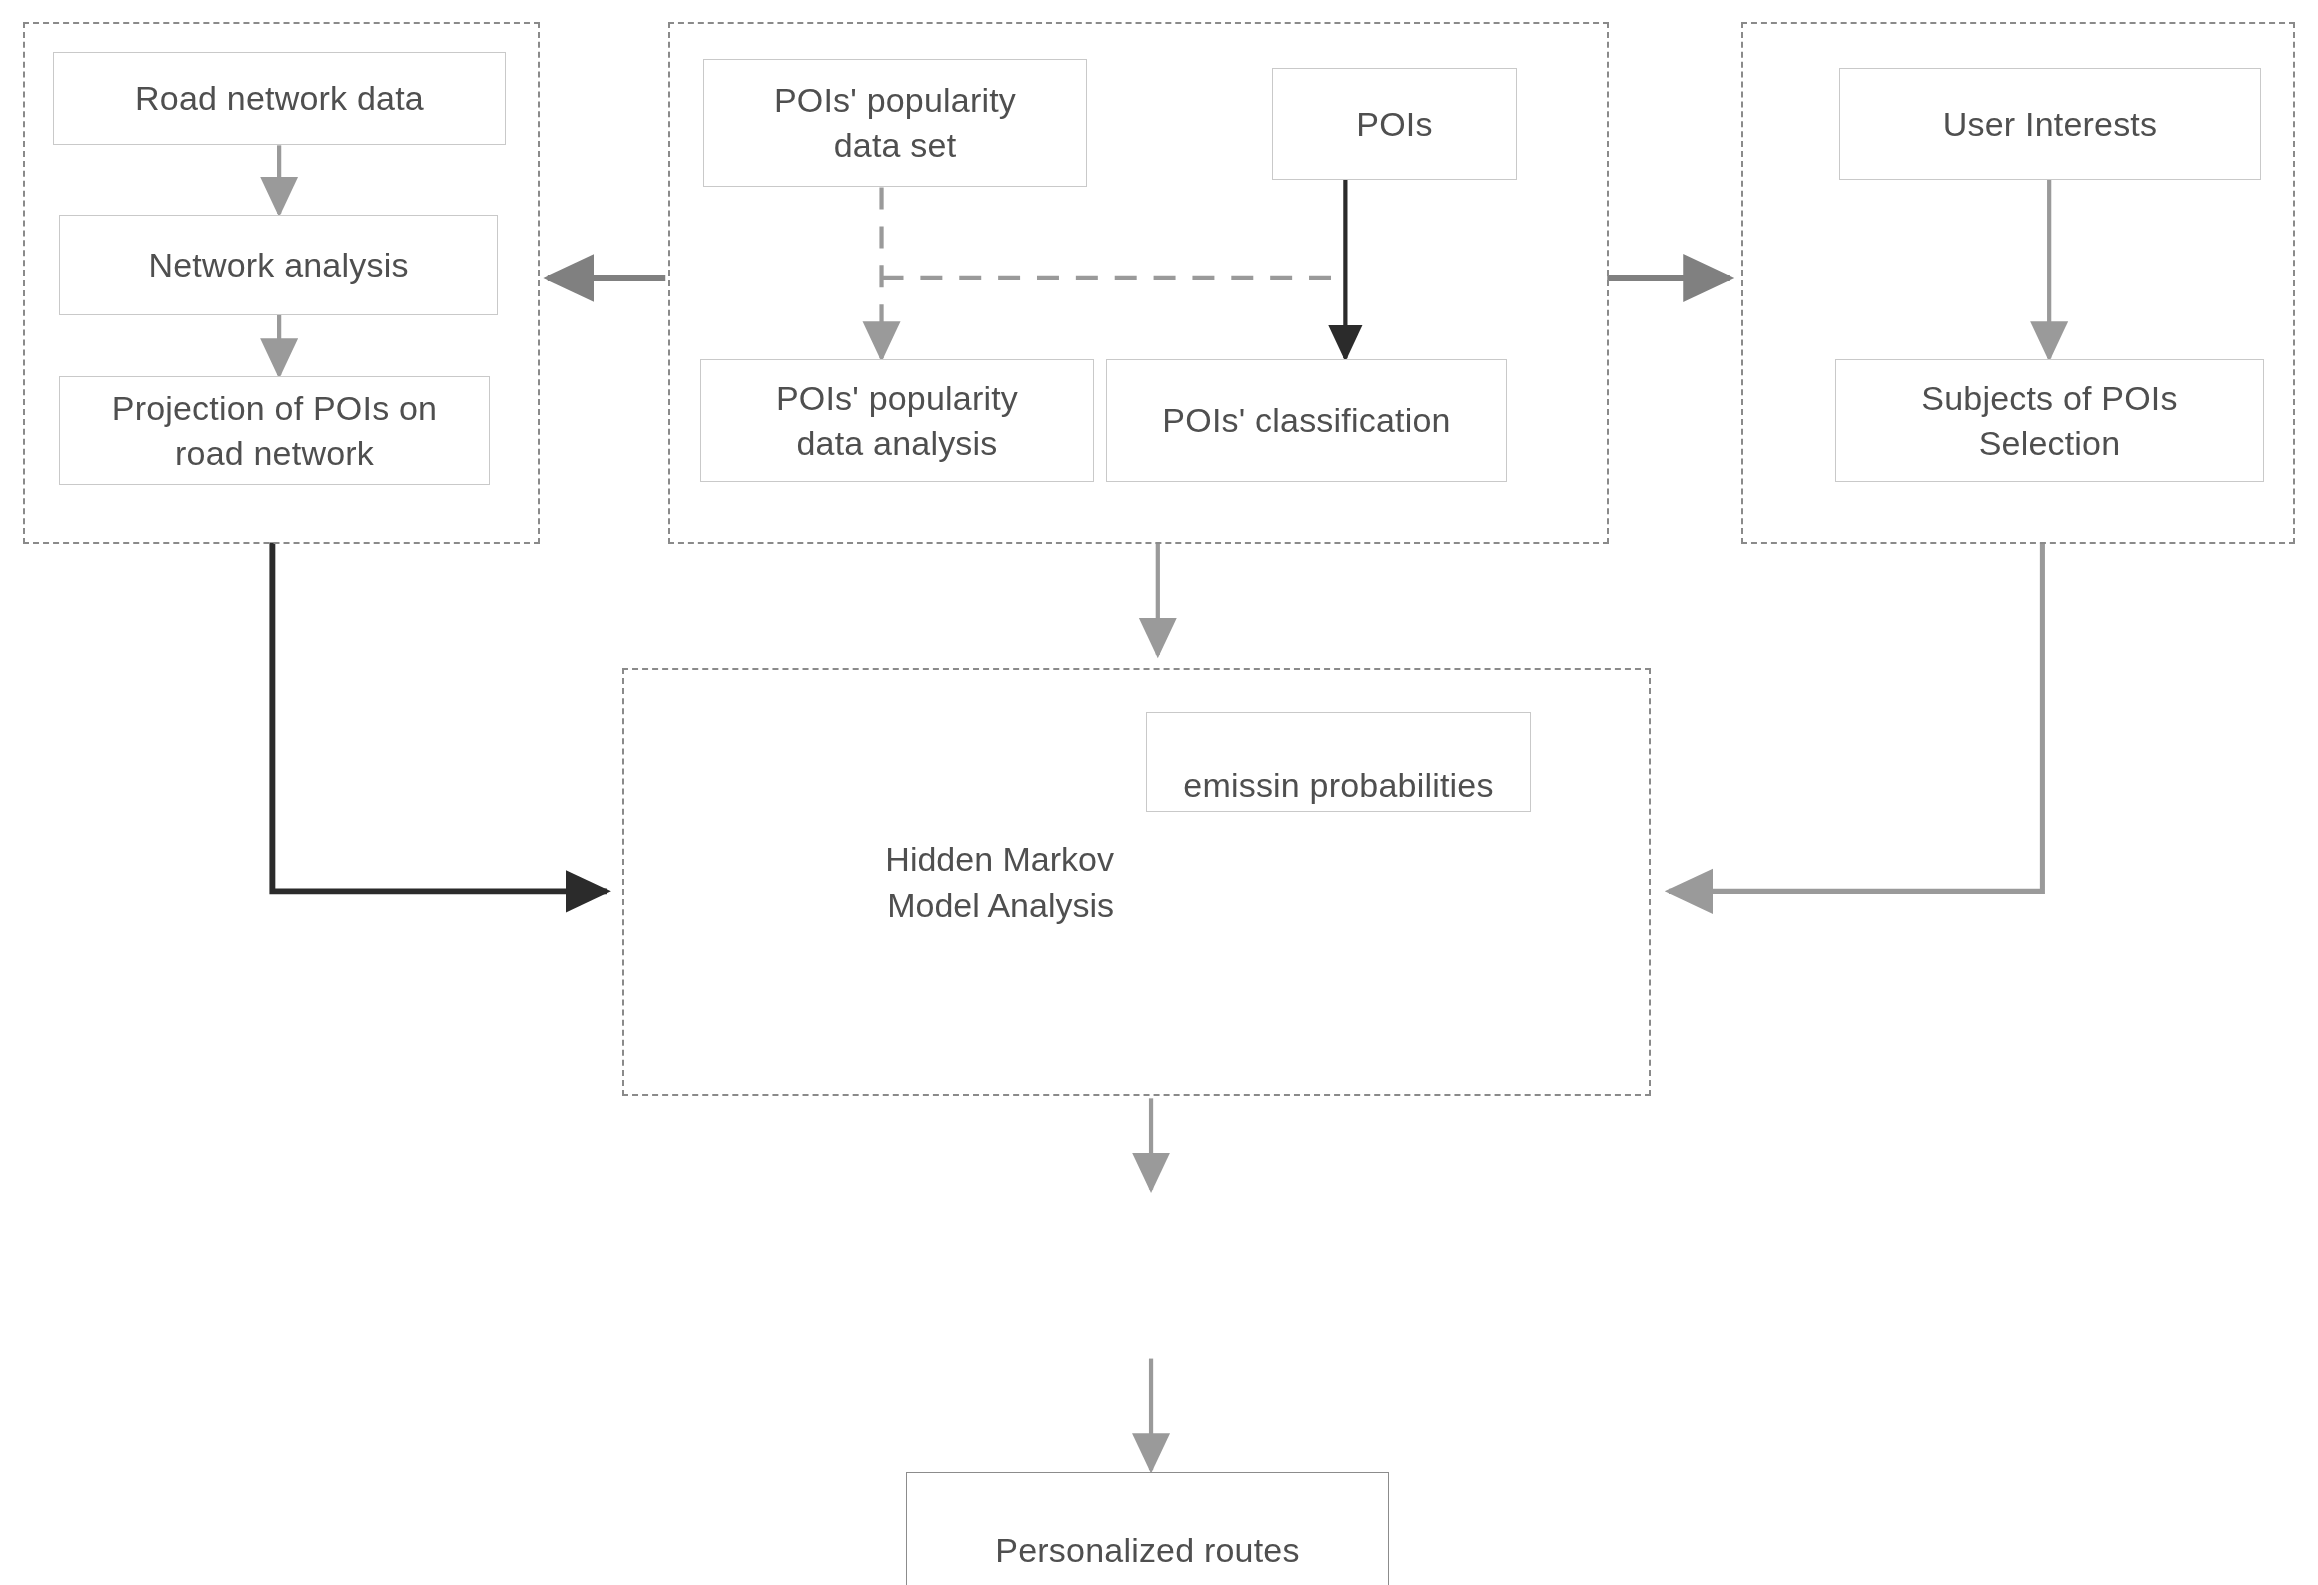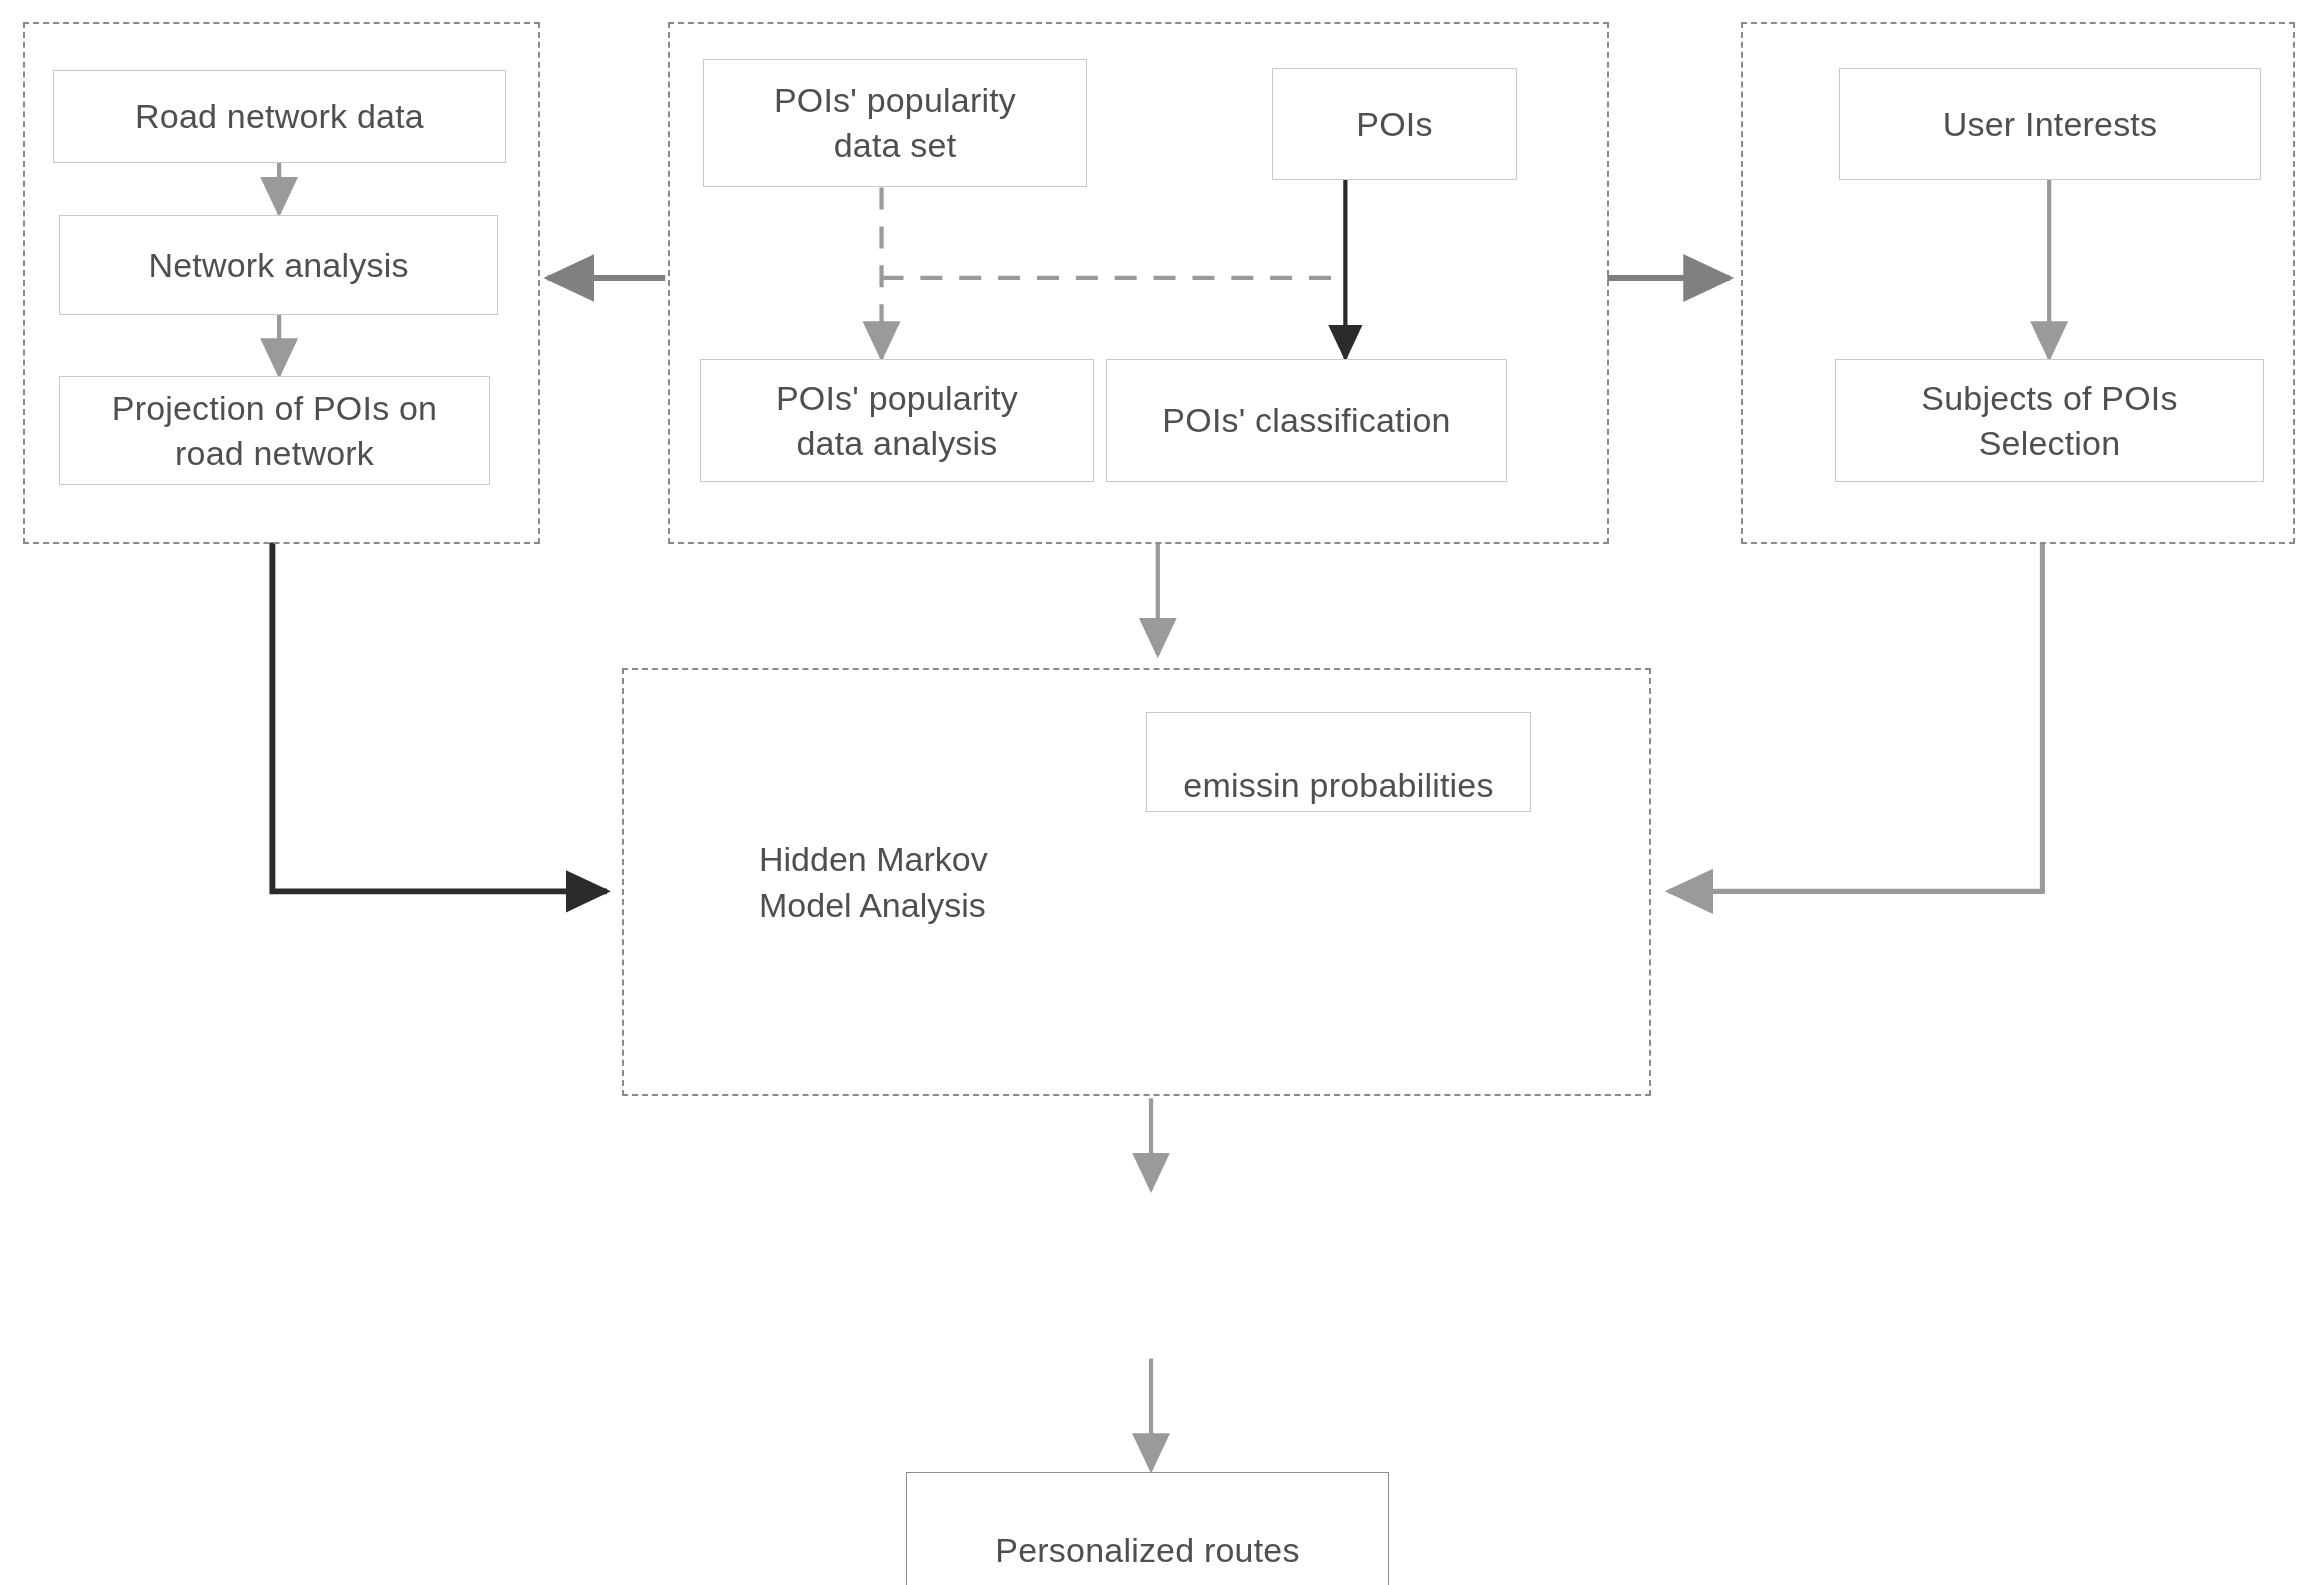--- a/index.html
+++ b/index.html
@@ -45,21 +45,21 @@
   .node .txt {
     display: block;
     white-space: pre-line;
   }
   .grouplabel {
     position: absolute;
     color: #4f4f4f;
     font-size: 34px;
     line-height: 1.35;
     white-space: pre-line;
-    text-align: left;
+    text-align: right;
   }
   svg.wires {
     position: absolute;
     left: 0;
     top: 0;
     width: 2319px;
     height: 1585px;
     pointer-events: none;
   }
 </style>
@@ -132,21 +132,21 @@
       <path d="M 1362 1300 L 1362 1408" stroke="#9a9a9a" stroke-width="5" fill="none" marker-end="url(#ar-gray)"></path>
     </g>
 
     <g>
       <path d="M 1362 1608 L 1362 1740" stroke="#9a9a9a" stroke-width="5" fill="none" marker-end="url(#ar-gray)"></path>
     </g>
   </svg>
 
   <div class="group" style="left:23px; top:22px; width:517px; height:522px;"></div>
 
-  <div class="node" style="left:53px; top:52px; width:453px; height:93px;margin-top:18px;">
+  <div class="node" style="left:53px; top:52px; width:453px; height:93px;">
     <span class="txt">Road network data</span>
   </div>
 
   <div class="node" style="left:59px; top:215px; width:439px; height:100px;">
     <span class="txt">Network analysis</span>
   </div>
 
   <div class="node" style="left:59px; top:376px; width:431px; height:109px;">
     <span class="txt">Projection of POIs on
 road network</span>

